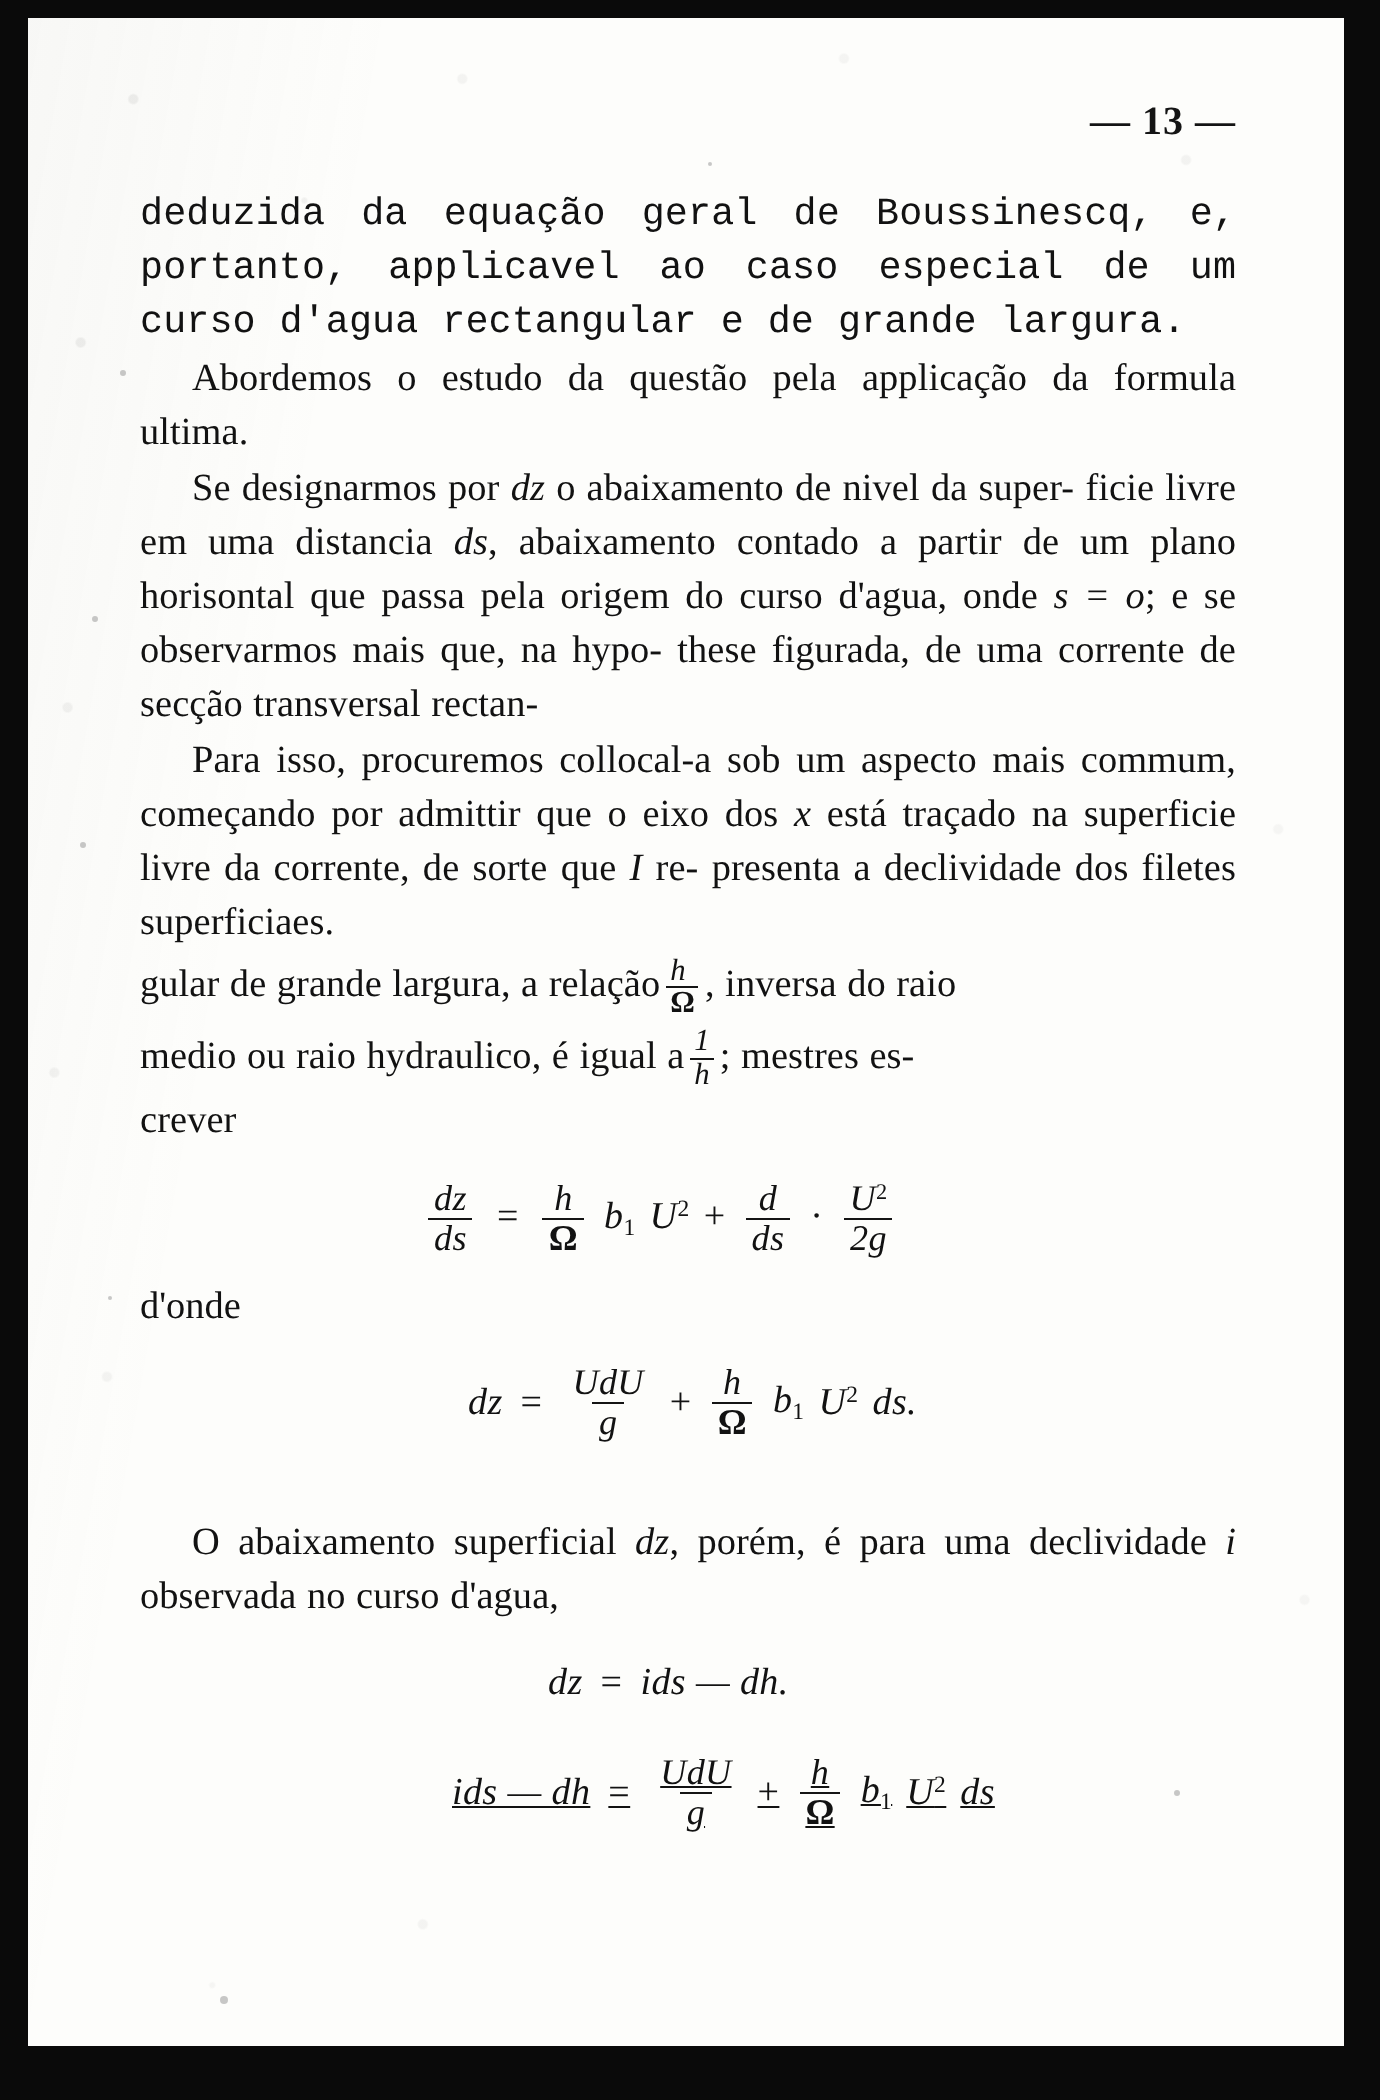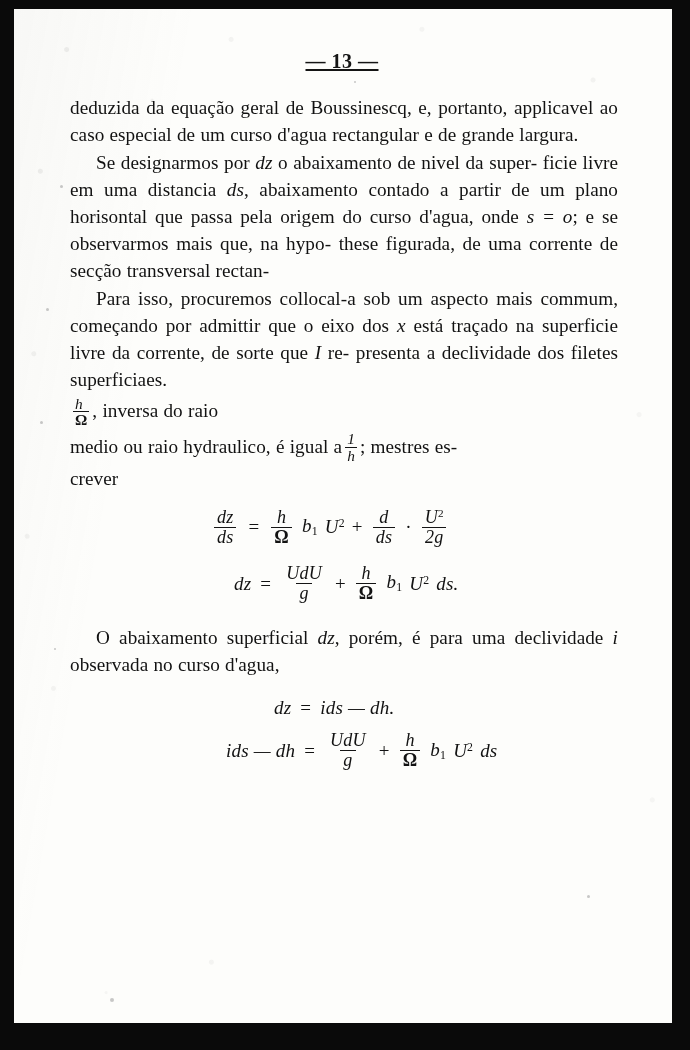--- a/index.html
+++ b/index.html
@@ -63,44 +63,43 @@
   
   #content {
     position: absolute;
     left: 56px;
     top: 0;
     width: 548px;
   }
 
   
   #page-header {
-    text-align: center;
+    text-align: right;
     font-size: 20px;
     font-weight: bold;
     letter-spacing: .5px;
     color: #141414;
     margin-top: 41px;
     margin-bottom: 5px;
     margin-left: -4px;
-    text-decoration: underline;
   }
 
   
   .para {
     font-size: 19.2px;
     line-height: 27px;
     color: #121212;
     text-align: justify;
     text-align-last: left;
     margin: 0;
     letter-spacing: .05px;
     word-spacing: .4px;
   }
   .para.indent { text-indent: 26px; }
-  .para.first  { margin-top: 21px; }
+  .para.first  { margin-top: 21px; font-family: Liberation Mono, monospace; }
   .gap-s { margin-top: 1px; }
 
   .it { font-style: italic; }
 
   
   .frac {
     display: inline-block;
     vertical-align: -0.48em;
     text-align: center;
     line-height: 1.02;
@@ -154,21 +153,21 @@
     padding: 0px 3px 0 3px;
     font-size: .95em;
   }
   .eq .dfrac .d.om { font-style: normal; font-weight: bold; }
   .eq sub  { font-size: .62em; font-style: normal; vertical-align: -.28em; }
   .eq sup  { font-size: .62em; font-style: normal; vertical-align: .50em; }
 
   .eq-1 { margin-top: 16px; padding-left: 141px; }
   .eq-2 { margin-top: 17px; padding-left: 164px; }
   .eq-3 { margin-top: 19px; padding-left: 204px; }
-  .eq-4 { margin-top: 12px; padding-left: 156px; }
+  .eq-4 { margin-top: 24px; padding-left: 156px; text-decoration: underline; }
 
   .donde { margin-top: 14px; font-size: 19.2px; color: #121212; }
 
   
   .speck {
     position: absolute;
     background: #9a9a9a;
     border-radius: 50%;
     opacity: .55;
     pointer-events: none;
@@ -192,20 +191,24 @@
 
       <div id="page-header">— 13 —</div>
 
       <p class="para first">
         <span>deduzida da equação geral de Boussinescq, e, portanto,</span>
         <span>applicavel ao caso especial de um curso d'agua rectangular</span>
         <span>e de grande largura.</span>
       </p>
 
 
+      <p class="para indent gap-s">
+        <span>Abordemos o estudo da questão pela applicação da</span>
+        <span>formula ultima.</span>
+      </p>
 
       <p class="para indent gap-s">
         <span>Se designarmos por</span>
         <span class="it">dz</span>
         <span>o abaixamento de nivel da super-</span>
         <span>ficie livre em uma distancia</span>
         <span class="it">ds</span><span>, abaixamento contado a partir</span>
         <span>de um plano horisontal que passa pela origem do curso</span>
         <span>d'agua, onde</span>
         <span class="it">s = o</span><span>; e se observarmos mais que, na hypo-</span>
@@ -217,21 +220,21 @@
         <span>commum, começando por admittir que o eixo dos</span>
         <span class="it">x</span>
         <span>está</span>
         <span>traçado na superficie livre da corrente, de sorte que</span>
         <span class="it">I</span>
         <span>re-</span>
         <span>presenta a declividade dos filetes superficiaes.</span>
       </p>
 
       <p class="para tallline">
-        <span class="frac"><span class="num">h</span><span class="den om">Ω</span></span><span>, inversa do raio</span>
+        <span>gular de grande largura, a relação</span><span class="frac"><span class="num">h</span><span class="den om">Ω</span></span><span>, inversa do raio</span>
       </p>
 
       <p class="para tallline">
         <span>medio ou raio hydraulico, é igual a</span><span class="frac"><span class="num">1</span><span class="den">h</span></span><span>; mestres es-</span>
       </p>
 
       <p class="para">crever</p>
 
       <div class="eq eq-1">
         <span class="dfrac">
@@ -252,20 +255,21 @@
           <span class="n">d</span>
           <span class="d">ds</span>
         </span>
         <span class="op">·</span>
         <span class="dfrac">
           <span class="n"><span>U</span><sup>2</sup></span>
           <span class="d">2g</span>
         </span>
       </div>
 
+      <div class="donde">d'onde</div>
 
       <div class="eq eq-2">
         <span>dz</span>
         <span class="op eqs">=</span>
         <span class="dfrac">
           <span class="n">UdU</span>
           <span class="d">g</span>
         </span>
         <span class="op">+</span>
         <span class="dfrac">
@@ -273,21 +277,21 @@
           <span class="d om">Ω</span>
         </span>
         <span class="sp"></span>
         <span><span>b</span><sub>1</sub></span>
         <span class="sp"></span>
         <span><span>U</span><sup>2</sup></span>
         <span class="sp"></span>
         <span>ds.</span>
       </div>
 
-      <p class="para indent" style="margin-top:21px;">
+      <p class="para indent" style="margin-top:37px;">
         <span>O abaixamento superficial</span>
         <span class="it">dz</span><span>, porém, é para uma</span>
         <span>declividade</span>
         <span class="it">i</span>
         <span>observada no curso d'agua,</span>
       </p>
 
       <div class="eq eq-3">
         <span>dz</span>
         <span class="op eqs">=</span>

